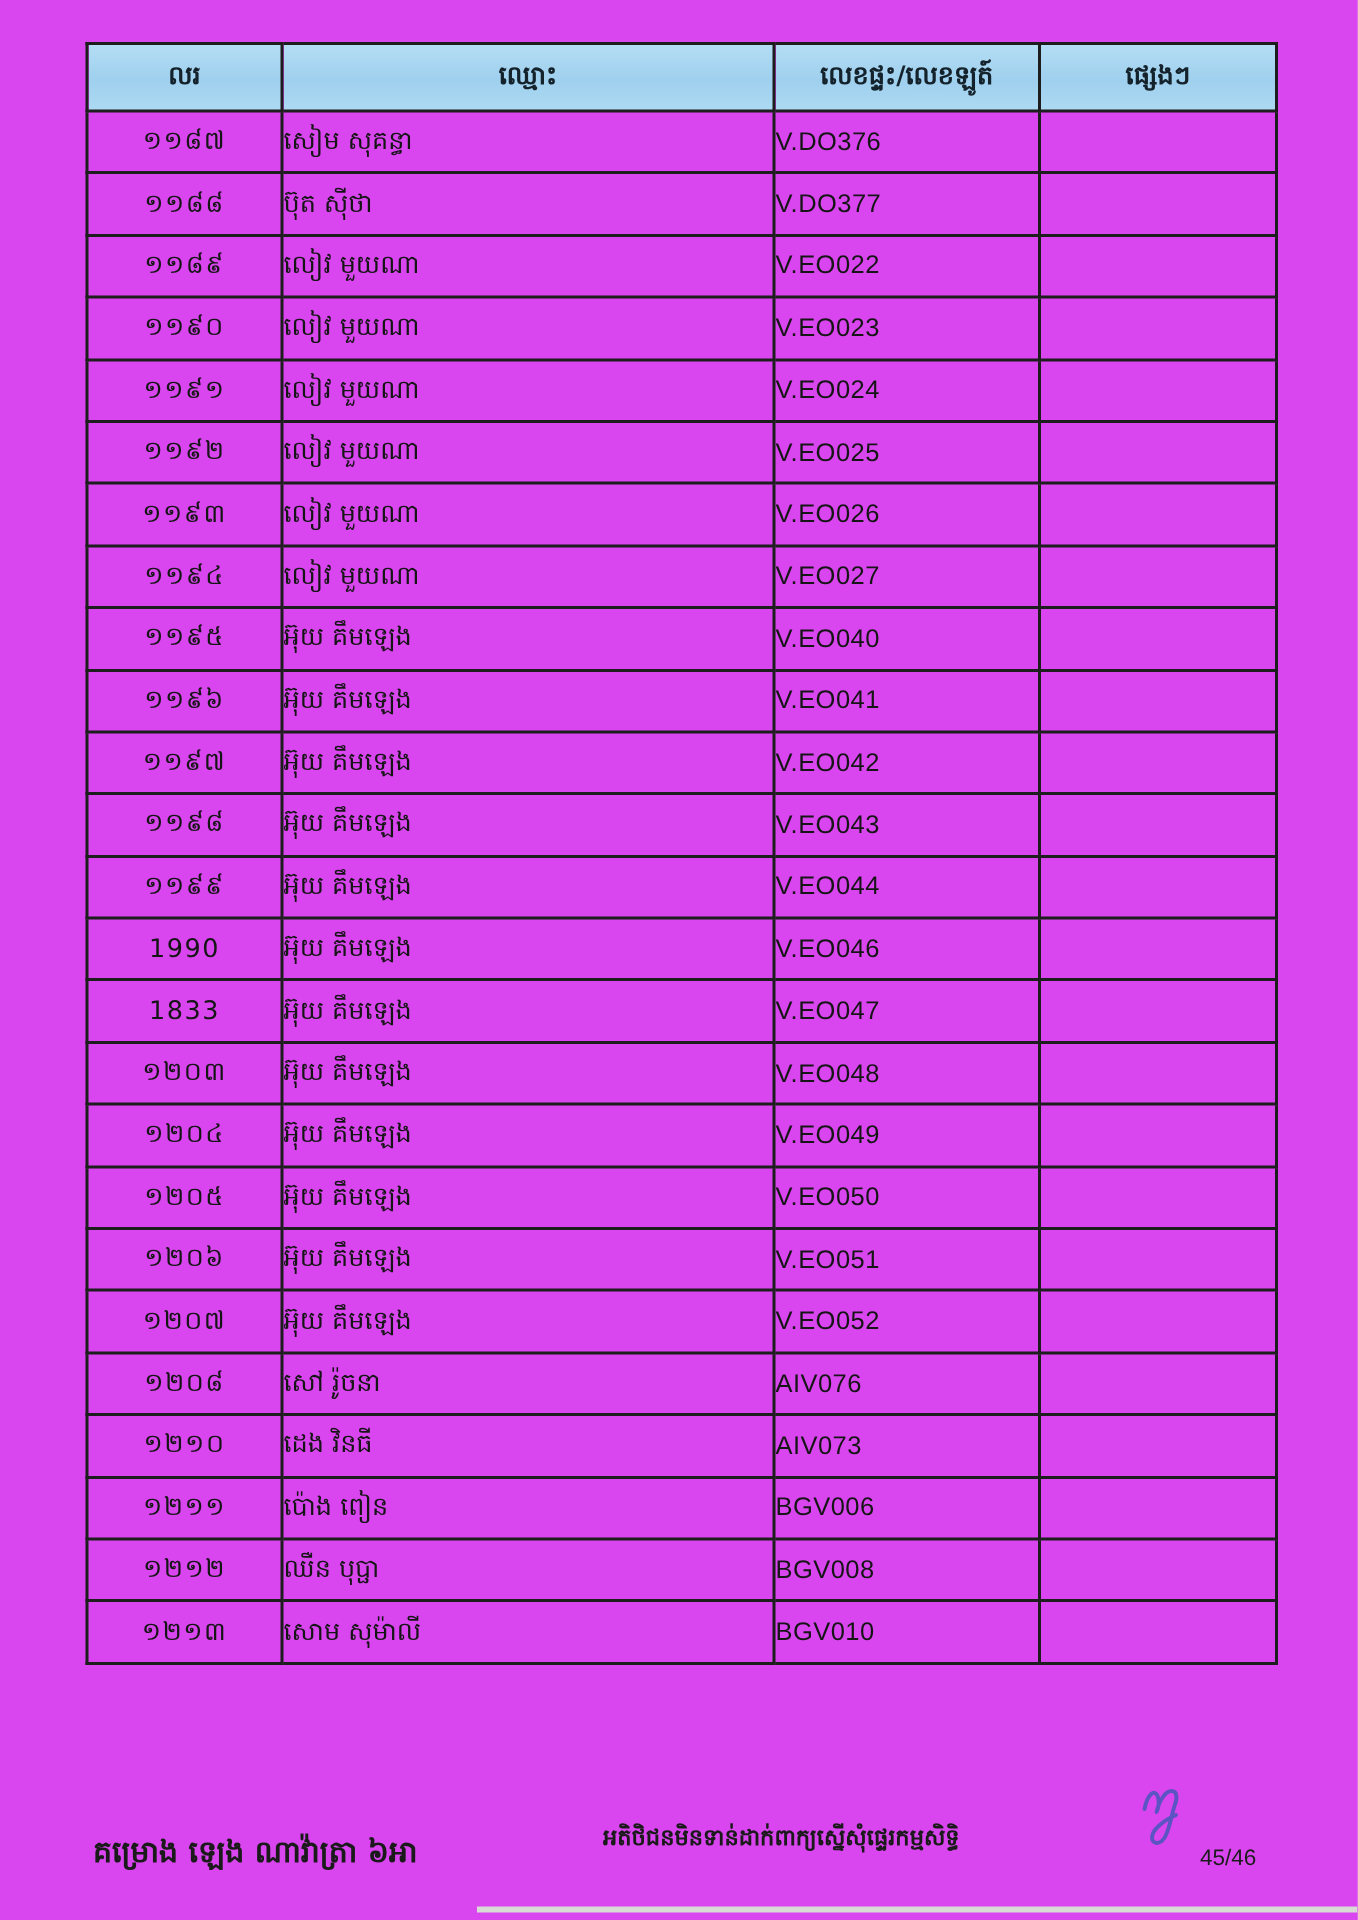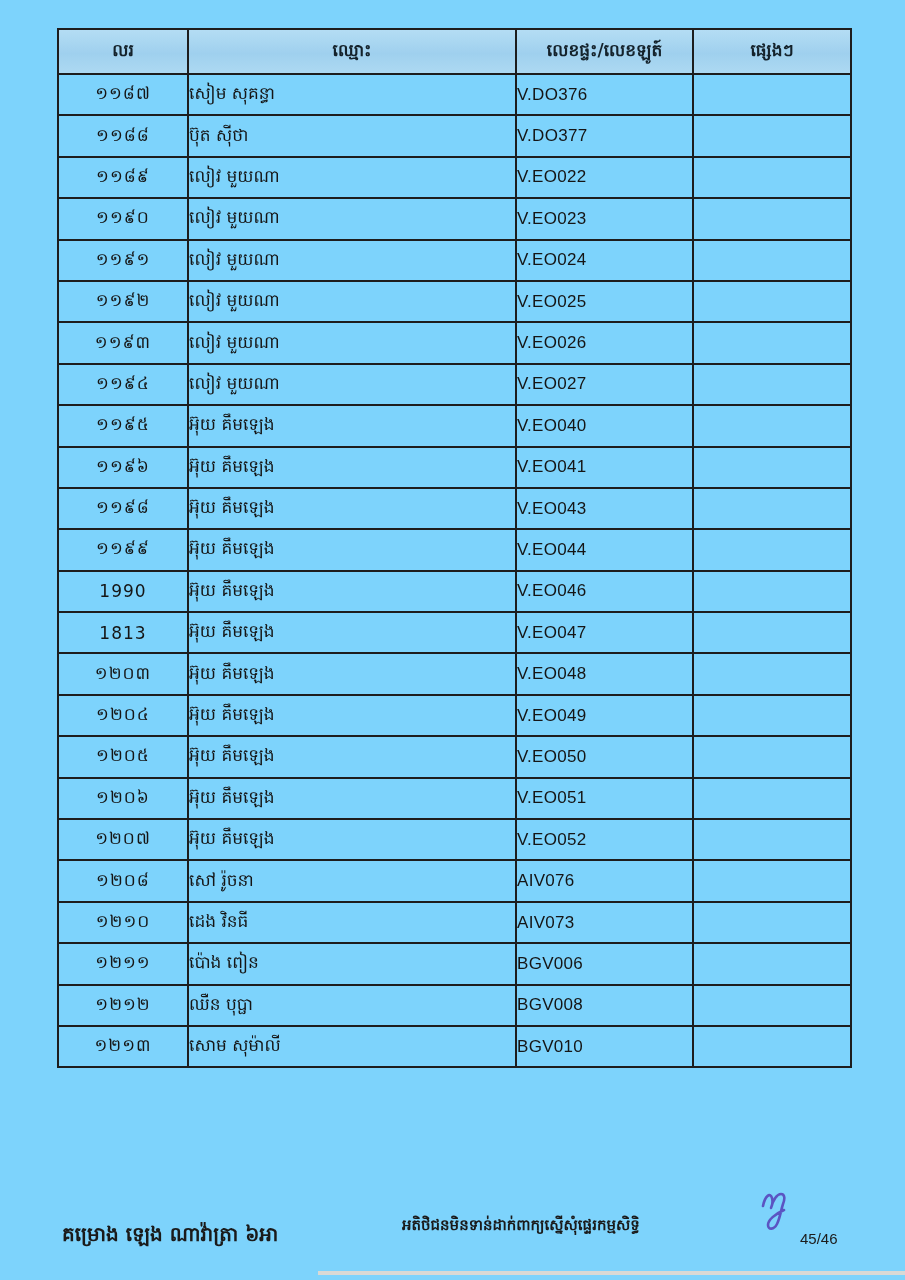--- a/index.html
+++ b/index.html
@@ -4,21 +4,21 @@
 <style>
   html, body { margin: 0; padding: 0; }
   body {
     font-family: "DejaVu Sans", sans-serif;
     background: #e9e9e7;
   }
   .page {
     position: relative;
     width: 905px;
     height: 1280px;
-    background: #7dd3fc;
+    background: #d946ef;
     overflow: hidden;
     margin: 0 auto;
   }
   table.roster {
     position: absolute;
     left: 57px;
     top: 28px;
     width: 793px;
     border-collapse: collapse;
     table-layout: fixed;
@@ -178,39 +178,45 @@
           <td class="cell-code">V.EO040</td>
           <td class="cell-other"></td>
         </tr>
         <tr>
           <td class="cell-no">១១៩៦</td>
           <td class="cell-name">អ៊ុយ គឹមឡេង</td>
           <td class="cell-code">V.EO041</td>
           <td class="cell-other"></td>
         </tr>
         <tr>
+          <td class="cell-no">១១៩៧</td>
+          <td class="cell-name">អ៊ុយ គឹមឡេង</td>
+          <td class="cell-code">V.EO042</td>
+          <td class="cell-other"></td>
+        </tr>
+        <tr>
           <td class="cell-no">១១៩៨</td>
           <td class="cell-name">អ៊ុយ គឹមឡេង</td>
           <td class="cell-code">V.EO043</td>
           <td class="cell-other"></td>
         </tr>
         <tr>
           <td class="cell-no">១១៩៩</td>
           <td class="cell-name">អ៊ុយ គឹមឡេង</td>
           <td class="cell-code">V.EO044</td>
           <td class="cell-other"></td>
         </tr>
         <tr>
           <td class="cell-no">1990</td>
           <td class="cell-name">អ៊ុយ គឹមឡេង</td>
           <td class="cell-code">V.EO046</td>
           <td class="cell-other"></td>
         </tr>
         <tr>
-          <td class="cell-no">1813</td>
+          <td class="cell-no">1833</td>
           <td class="cell-name">អ៊ុយ គឹមឡេង</td>
           <td class="cell-code">V.EO047</td>
           <td class="cell-other"></td>
         </tr>
         <tr>
           <td class="cell-no">១២០៣</td>
           <td class="cell-name">អ៊ុយ គឹមឡេង</td>
           <td class="cell-code">V.EO048</td>
           <td class="cell-other"></td>
         </tr>

